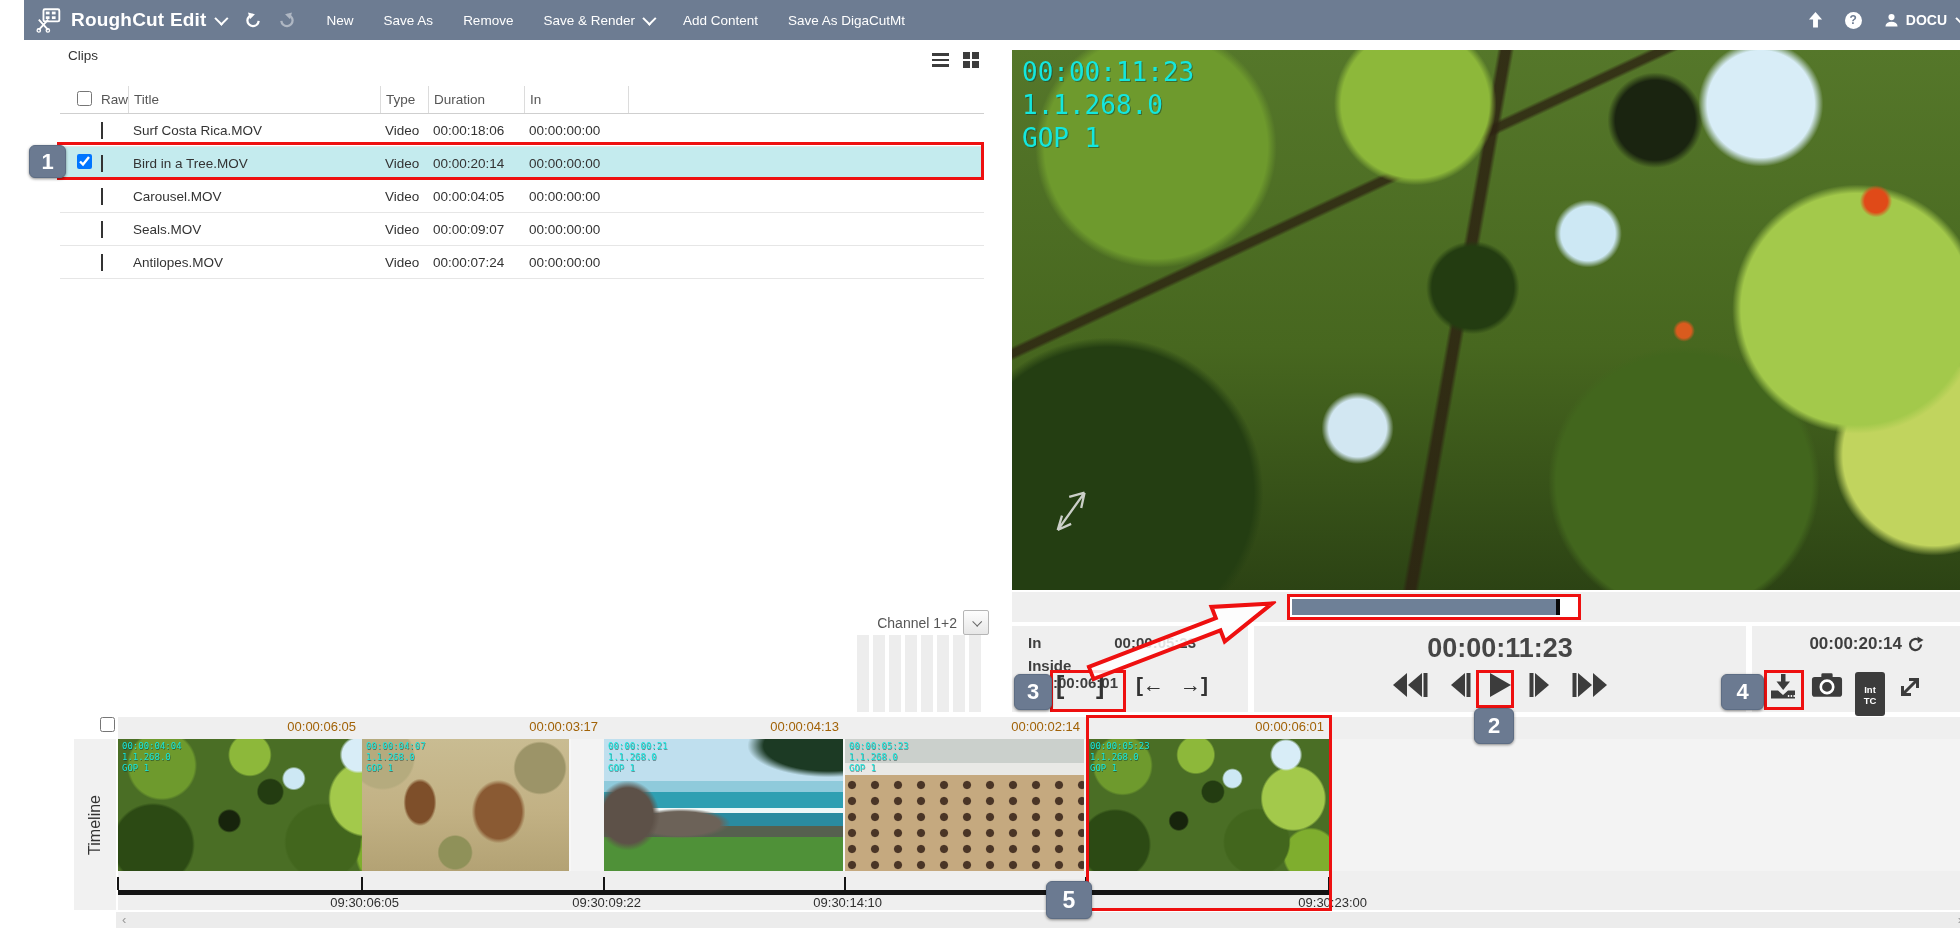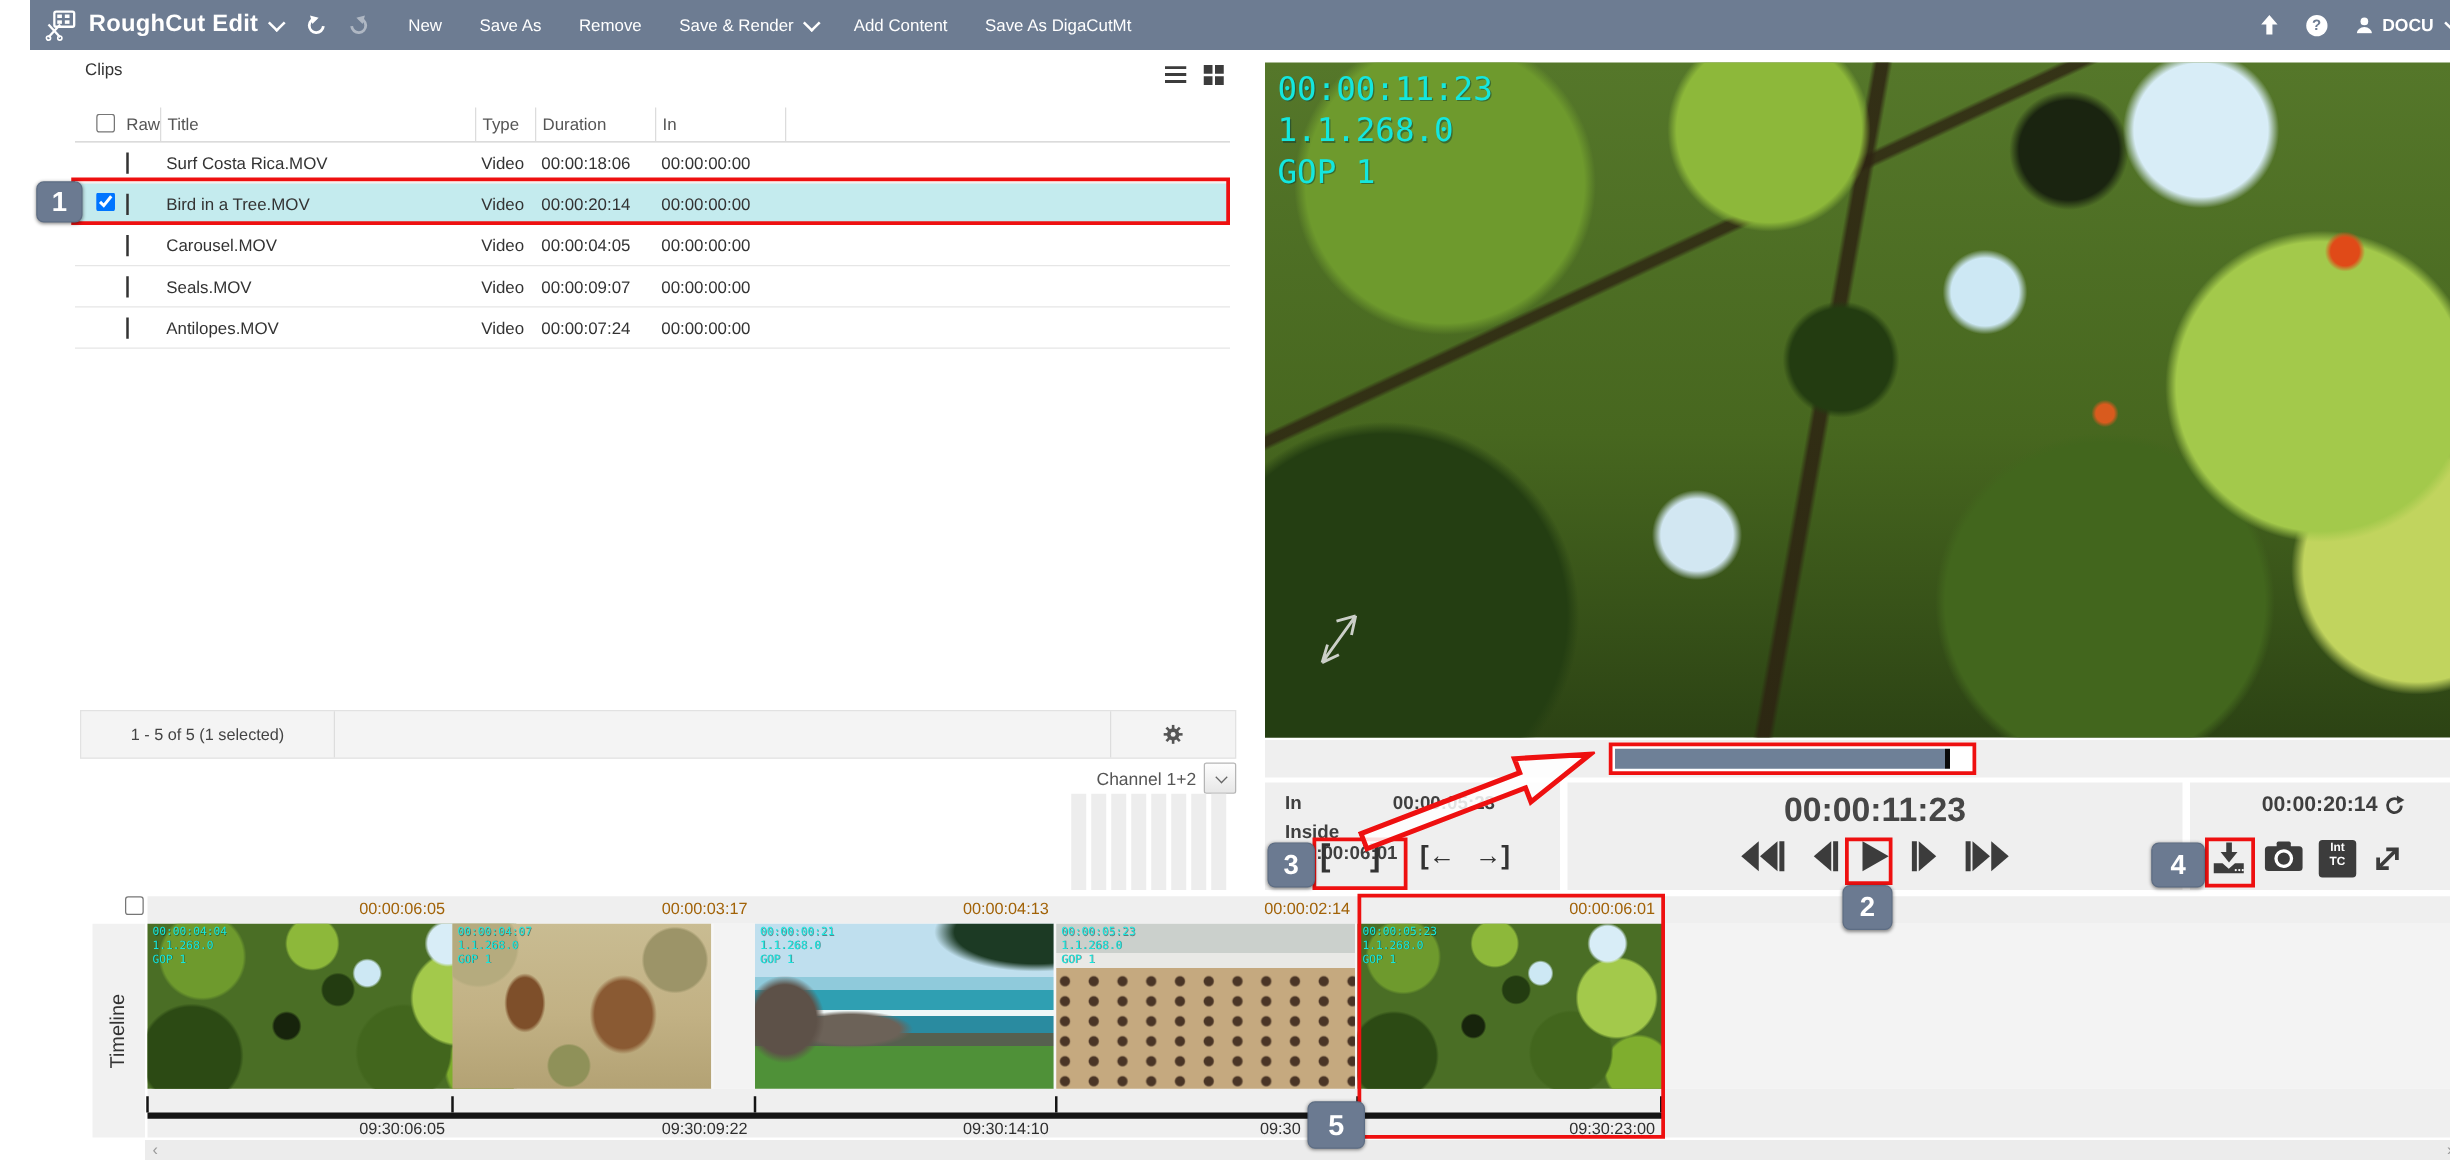--- a/index.html
+++ b/index.html
@@ -83,22 +83,22 @@
   .inrow .lbl{width:62px;padding-left:16px;}
   .inrow .val{width:106px;text-align:right;}
   .mark-btn{position:absolute;font-size:25px;font-weight:bold;color:#333;cursor:pointer;line-height:30px;}
   .big-tc{position:absolute;left:0;top:7px;width:100%;text-align:center;font-size:27px;font-weight:bold;color:#464646;}
   .transport{position:absolute;left:0;top:46px;width:100%;display:flex;justify-content:center;
              align-items:center;gap:15px;}
   .t-btn{display:flex;align-items:center;cursor:pointer;}
   .r-tc{position:absolute;right:48px;top:8px;display:flex;align-items:center;gap:5px;
         font-size:17px;font-weight:bold;color:#3f3f3f;}
   .r-icons .ic{position:absolute;top:46px;cursor:pointer;}
-  .inttc{width:30px;height:30px;background:#3c3c3c;border-radius:3px;color:#fff;text-align:center;
-         font-size:9.5px;font-weight:bold;line-height:10.5px;padding-top:2px;box-sizing:border-box;}
+  .inttc{width:30px;height:44px;background:#3c3c3c;border-radius:3px;color:#fff;text-align:center;
+         font-size:9.5px;font-weight:bold;line-height:10.5px;padding-top:13px;box-sizing:border-box;}
   
   .tl-strip{position:absolute;background:#efefef;}
   .tl-label{position:absolute;left:50px;top:739px;width:42px;height:171px;background:#f1f1f1;
             display:flex;align-items:center;justify-content:center;}
   .tl-label span{writing-mode:vertical-rl;transform:rotate(180deg);font-size:16px;color:#333;}
   .thumb{position:absolute;top:739px;height:132px;box-sizing:border-box;border-right:2px solid #f7f7f7;overflow:hidden;}
   .th-overlay{position:absolute;left:4px;top:2px;font-family:"DejaVu Sans Mono",monospace;
               font-size:9px;line-height:11px;color:#16e7de;text-shadow:.5px .5px 0 rgba(0,40,40,.5);}
   .t-tree{background:
     radial-gradient(circle at 82% 12%,#d8edf7 0 6%,rgba(216,237,247,0) 7%),
@@ -122,21 +122,21 @@
   .t-coast{background:
     radial-gradient(ellipse 34% 24% at 94% 5%,#1c3a24 0 80%,rgba(28,58,36,0) 100%),
     radial-gradient(ellipse 14% 28% at 10% 58%,#5d5148 0 75%,rgba(93,81,72,0) 95%),
     radial-gradient(ellipse 22% 12% at 32% 64%,#6c6258 0 75%,rgba(108,98,88,0) 95%),
     linear-gradient(180deg,#bfdfee 0 32%,#8fcadb 32% 40%,#2f9fb2 40% 52%,#eef7f7 52% 56%,#2a8ba0 56% 66%,#56604f 66% 74%,#4f9138 74% 100%);}
   .t-seals{background:linear-gradient(180deg,#cbd0cc 0 18%,#e9e9e6 18% 27%,#c5a97f 27% 100%);}
   .seal-dots{position:absolute;left:0;top:30%;width:100%;height:70%;
     background-image:radial-gradient(circle at 7px 6px,#4a3526 0 3.5px,rgba(74,53,38,0) 4.6px);
     background-size:23px 16px;}
   .tl-dur{position:absolute;top:719px;font-size:13px;color:#a16207;text-align:right;}
-  .tl-tc{position:absolute;top:895px;font-size:13px;color:#2f2f2f;text-align:right;}
+  .tl-tc{position:absolute;top:895px;font-size:13px;color:#2f2f2f;text-align:right;padding-left:43px;}
   .tick{position:absolute;top:877px;width:2px;height:13px;background:#151515;}
   .ruler{position:absolute;left:94px;top:890px;width:1212px;height:5px;background:#141414;}
   .hscroll{position:absolute;left:92px;top:912px;width:1856px;height:16px;background:#ececec;
            font-size:13px;color:#999;}
   
   .redbox{position:absolute;border:3px solid #ee1010;box-sizing:border-box;z-index:50;pointer-events:none;}
   .badge{position:absolute;background:#6b7a91;border-radius:6px;color:#fff;font-weight:bold;
          display:flex;align-items:center;justify-content:center;z-index:60;
          box-shadow:0 1px 3px rgba(0,0,0,.45);border:1px solid #5d6d84;box-sizing:border-box;}
   .arrow-svg{position:absolute;left:1052px;top:580px;z-index:55;transform:rotate(-21deg);
@@ -267,35 +267,20 @@
       <div class="cell"></div>
       <div class="cell"><span class="grid-ico"></span></div>
       <div class="cell">Antilopes.MOV</div>
       <div class="cell">Video</div>
       <div class="cell">00:00:07:24</div>
       <div class="cell">00:00:00:00</div>
       <div class="cell"></div>
     </div>
   </div>
 
-  <div class="pag-bar">
-    <div class="pag-cell">1 - 5 of 5 (1 selected)</div>
-    <div class="gear-cell">
-      <svg viewBox="0 0 18 18" width="17" height="17">
-        <g fill="#555">
-          <rect x="7.9" y="1" width="2.2" height="16"></rect>
-          <rect x="7.9" y="1" width="2.2" height="16" transform="rotate(45 9 9)"></rect>
-          <rect x="7.9" y="1" width="2.2" height="16" transform="rotate(90 9 9)"></rect>
-          <rect x="7.9" y="1" width="2.2" height="16" transform="rotate(135 9 9)"></rect>
-        </g>
-        <circle cx="9" cy="9" r="5.2" fill="#555"></circle>
-          <circle cx="9" cy="9" r="2.1" fill="#f4f4f4"></circle>
-      </svg>
-    </div>
-  </div>
 
   <div class="channel-row">
     <span>Channel 1+2</span>
     <span class="channel-select">
         <span class="chev"></span>
       </span>
   </div>
   <div class="meters">
     <div class="meter"></div>
     <div class="meter"></div>

